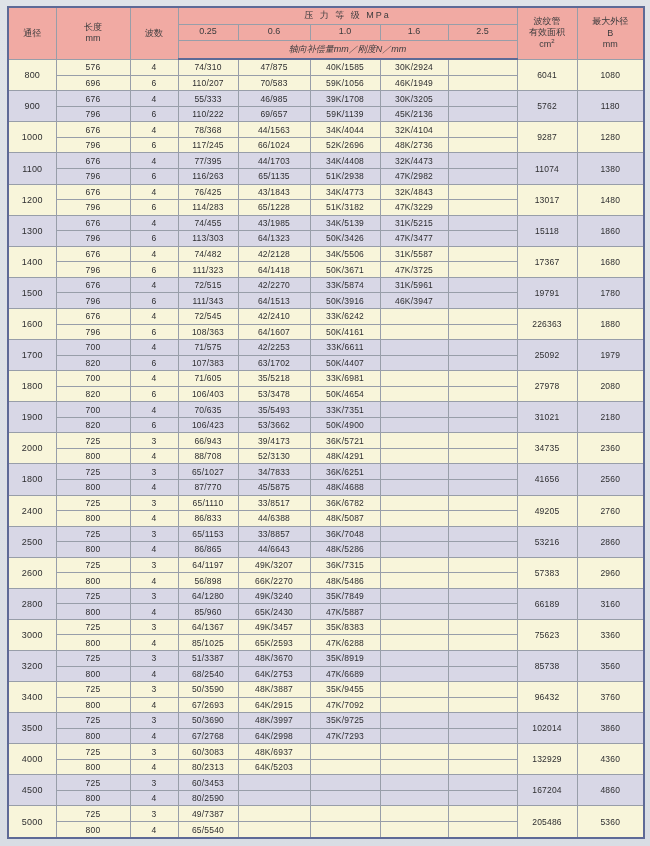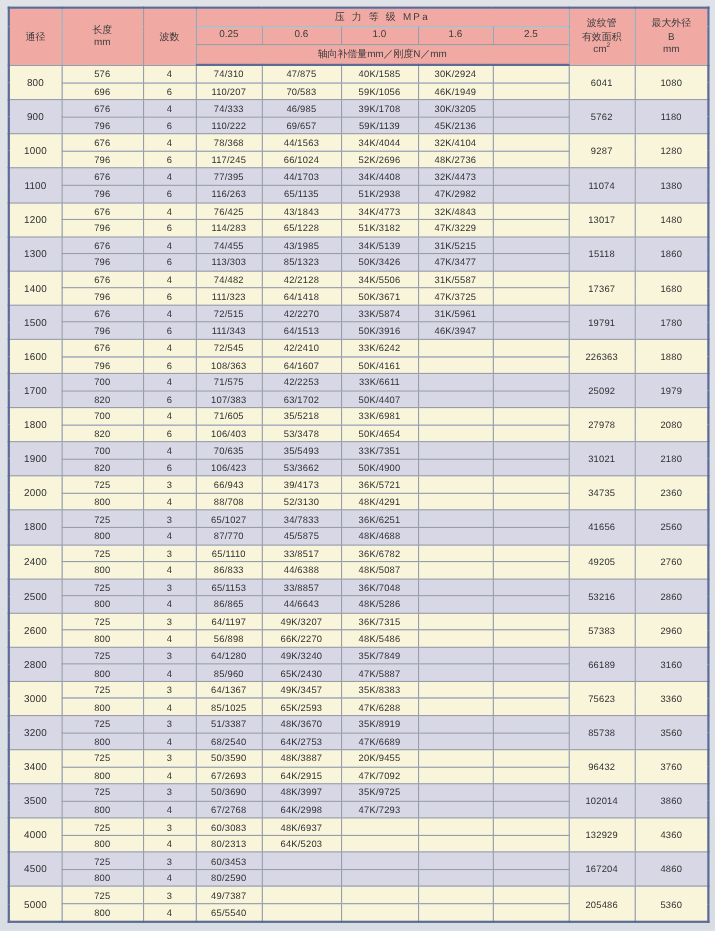--- a/index.html
+++ b/index.html
@@ -34,21 +34,21 @@
   }
   thead th{
     background:#f1aaa3;
     font-weight:normal;
     font-size:9px;
     color:#3b3b3d;
     line-height:1.25;
   }
   thead tr.h1{height:17px;}
   thead tr.h2{height:16px;margin-top:32px;}
-  thead tr.h3{height:19px;}
+  thead tr.h3{height:19px;font-style:italic;}
   thead tr.h3 th{border-bottom:2px solid #5e6a96;}
   thead th.pressure-title{letter-spacing:2px;}
   thead th sup{font-size:6px;}
   tbody tr.stripe-cream td{background:#f8f5da;}
   tbody tr.stripe-lav td{background:#d8d7e6;}
   tbody td{font-size:8.5px;letter-spacing:0.2px;}
   tbody td.diam{font-size:9px;}
 </style>
 </head>
 <body>
@@ -117,21 +117,21 @@
           <td>110/207</td>
           <td>70/583</td>
           <td>59K/1056</td>
           <td>46K/1949</td>
           <td></td>
         </tr>
         <tr class="stripe-lav">
           <td rowspan="2" class="diam">900</td>
           <td>676</td>
           <td>4</td>
-          <td>74/333</td>
+          <td>55/333</td>
           <td>46/985</td>
           <td>39K/1708</td>
           <td>30K/3205</td>
           <td></td>
           <td rowspan="2">5762</td>
           <td rowspan="2">1180</td>
         </tr>
         <tr class="stripe-lav">
           <td>796</td>
           <td>6</td>
@@ -213,21 +213,21 @@
           <td>34K/5139</td>
           <td>31K/5215</td>
           <td></td>
           <td rowspan="2">15118</td>
           <td rowspan="2">1860</td>
         </tr>
         <tr class="stripe-lav">
           <td>796</td>
           <td>6</td>
           <td>113/303</td>
-          <td>85/1323</td>
+          <td>64/1323</td>
           <td>50K/3426</td>
           <td>47K/3477</td>
           <td></td>
         </tr>
         <tr class="stripe-cream">
           <td rowspan="2" class="diam">1400</td>
           <td>676</td>
           <td>4</td>
           <td>74/482</td>
           <td>42/2128</td>
@@ -518,21 +518,21 @@
           <td>47K/6689</td>
           <td></td>
           <td></td>
         </tr>
         <tr class="stripe-cream">
           <td rowspan="2" class="diam">3400</td>
           <td>725</td>
           <td>3</td>
           <td>50/3590</td>
           <td>48K/3887</td>
-          <td>20K/9455</td>
+          <td>35K/9455</td>
           <td></td>
           <td></td>
           <td rowspan="2">96432</td>
           <td rowspan="2">3760</td>
         </tr>
         <tr class="stripe-cream">
           <td>800</td>
           <td>4</td>
           <td>67/2693</td>
           <td>64K/2915</td>

